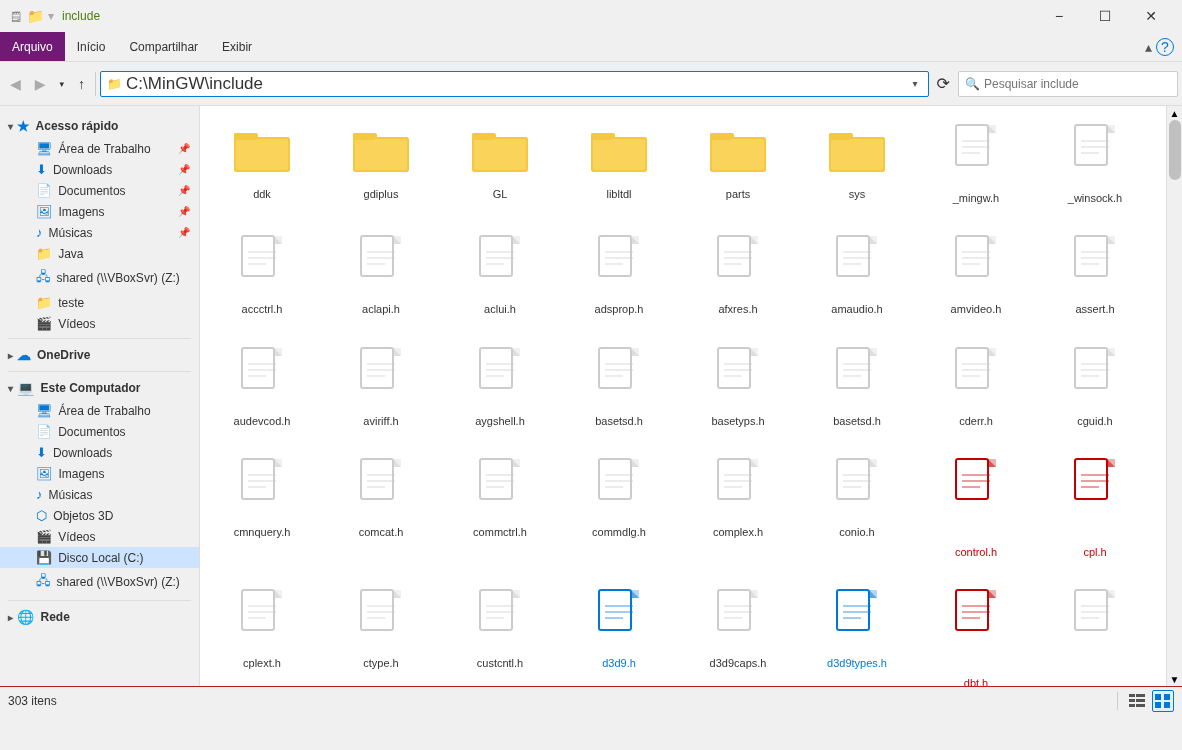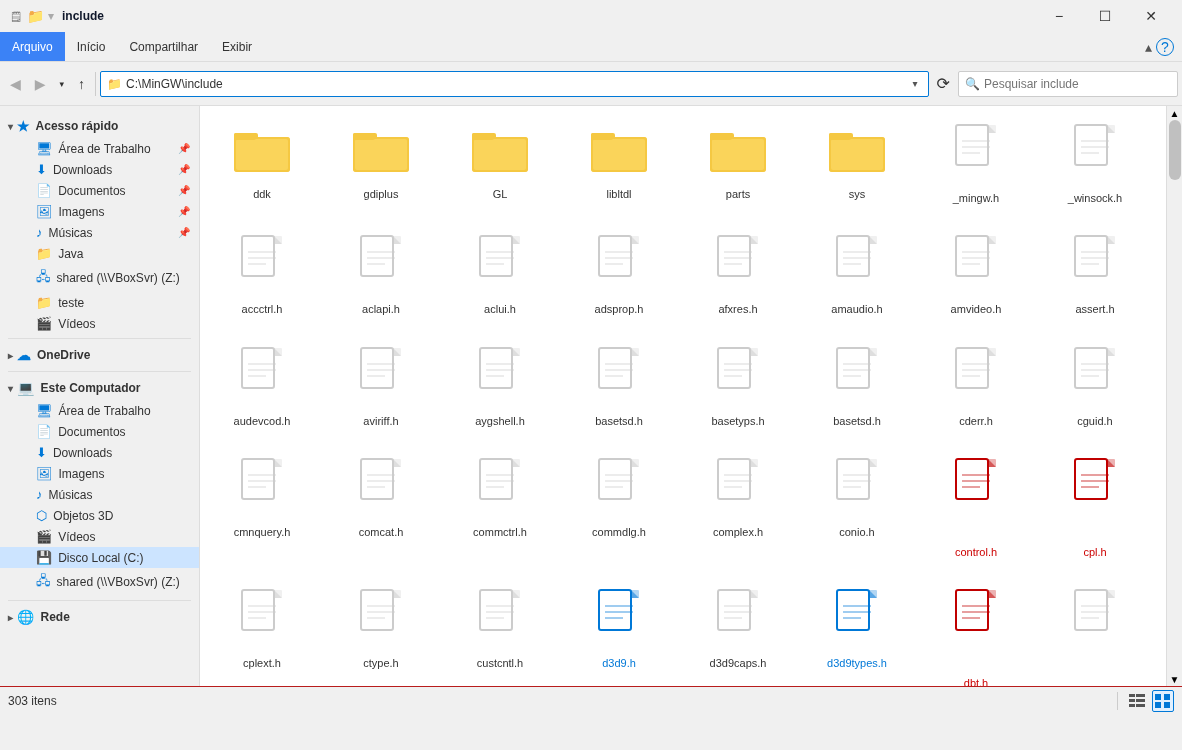--- a/index.html
+++ b/index.html
@@ -10,21 +10,21 @@
       height: 32px;
       background: #f0f0f0;
       display: flex;
       align-items: center;
       padding: 0 8px;
       gap: 8px;
     }
     .title-bar-icons { display: flex; gap: 4px; align-items: center; }
     .title-bar-icon { width: 16px; height: 16px; display: flex; align-items: center; justify-content: center; font-size: 10px; color: #555; }
     .title-bar-folder-icon { color: #e6a817; font-size: 14px; }
-    .title-bar-title { font-size: 12px; color: #0f172a; font-weight: bold; }
+    .title-bar-title { font-size: 12px; color: #4d7c0f; }
     .title-bar-spacer { flex: 1; }
     .title-bar-controls { display: flex; }
     .title-bar-btn {
       width: 46px; height: 32px;
       display: flex; align-items: center; justify-content: center;
       font-size: 14px; color: #333; cursor: pointer; background: transparent; border: none;
     }
 
     
     .menu-bar {
@@ -36,21 +36,21 @@
     }
     .menu-item {
       padding: 0 12px;
       height: 100%;
       display: flex;
       align-items: center;
       cursor: pointer;
       font-size: 12px;
       color: #333;
     }
-    .menu-item.active { background: #3b82f6; color: white; }
+    .menu-item.active { background: #701a75; color: white; }
 
     
     .toolbar {
       height: 44px;
       background: #f0f0f0;
       display: flex;
       align-items: center;
       padding: 0 4px;
       border-bottom: 1px solid #ddd;
       gap: 2px;
@@ -78,21 +78,21 @@
       background: white;
       border: 1px solid #0078d7;
       border-radius: 2px;
       padding: 0 6px;
     }
     .address-icon { color: #0056b3; margin-right: 4px; font-size: 12px; }
     .address-input {
       flex: 1;
       border: none;
       outline: none;
-      font-size: 12px;
+      font-size: 17px;
       color: #333;
       background: transparent;
     }
     .address-dropdown { color: #555; font-size: 10px; cursor: pointer; padding: 0 4px; }
 
     .search-wrap {
       width: 220px;
       height: 26px;
       display: flex;
       align-items: center;

